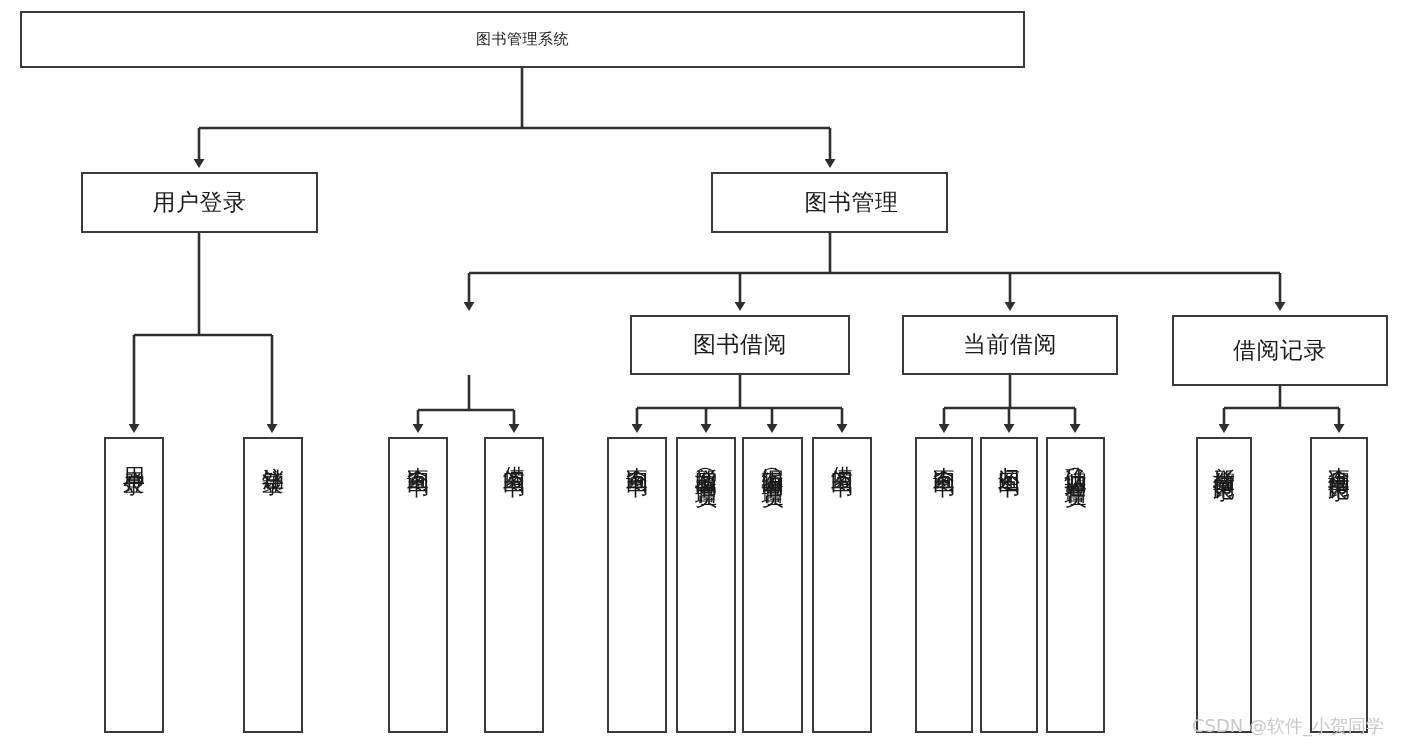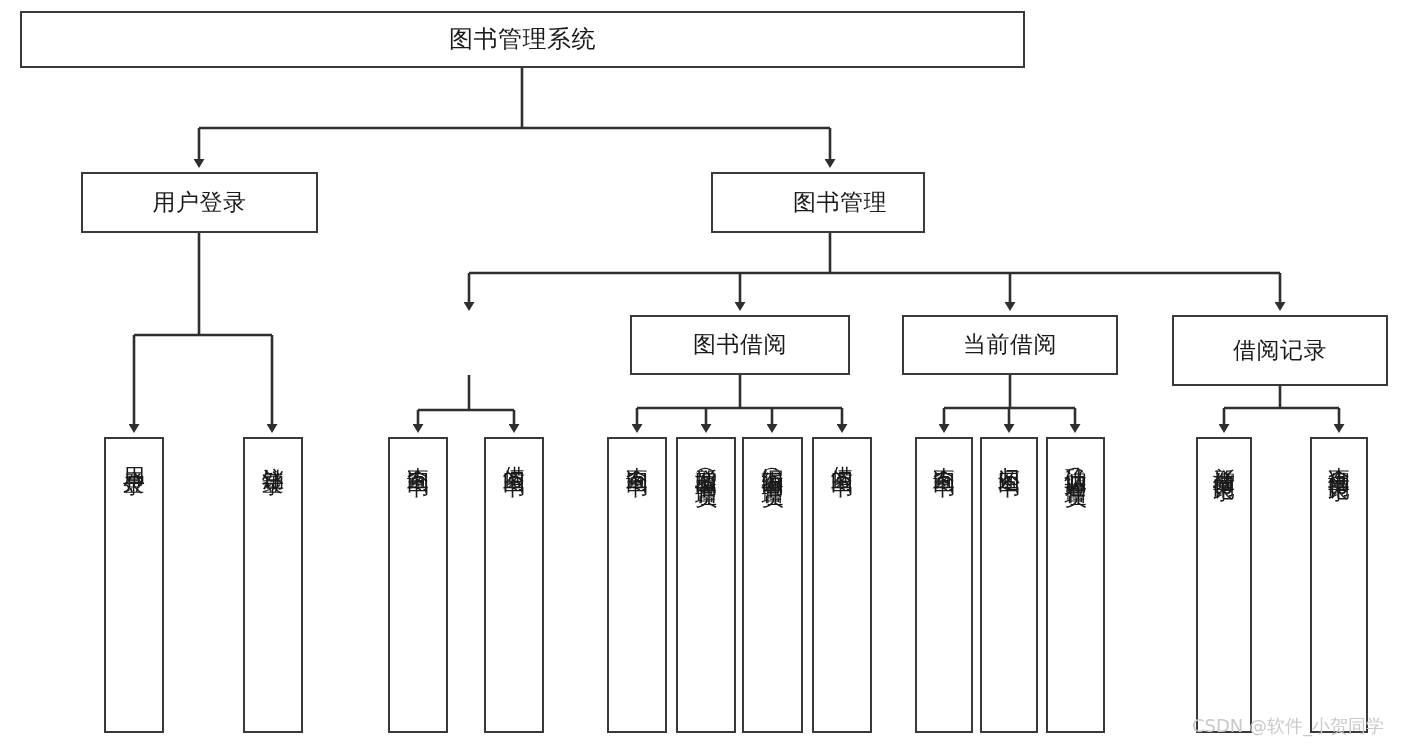--- a/index.html
+++ b/index.html
@@ -37,21 +37,21 @@
     display: block;
     text-align: center;
     line-height: 1.18;
     letter-spacing: 0.5px;
     white-space: nowrap;
   }
   .node.horiz .label {
     font-size: 23px;
   }
   .node.title .label {
-    font-size: 24px;
+    font-size: 15px;
     text-align: center;
   }
   
   .node.vert {
     align-items: flex-start;
     justify-content: center;
     padding-top: 10px;
   }
   .node.vert .label {
     writing-mode: vertical-rl;
@@ -127,21 +127,21 @@
   </svg>
 
   <div class="node title" style="left:20px; top:11px; width:1005px; height:57px;">
     <span class="label">图书管理系统</span>
   </div>
 
   <div class="node horiz" style="left:81px; top:172px; width:237px; height:61px;">
     <span class="label">用户登录</span>
   </div>
 
-  <div class="node horiz" style="left:711px; top:172px; width:214px; height:61px;padding-left:44px;">
+  <div class="node horiz" style="left:711px; top:172px; width:237px; height:61px;padding-left:44px;">
     <span class="label">图书管理</span>
   </div>
 
 
   <div class="node horiz" style="left:902px; top:315px; width:216px; height:60px;">
     <span class="label">当前借阅</span>
   </div>
 
   <div class="node horiz" style="left:630px; top:315px; width:220px; height:60px;">
     <span class="label">图书借阅</span>

